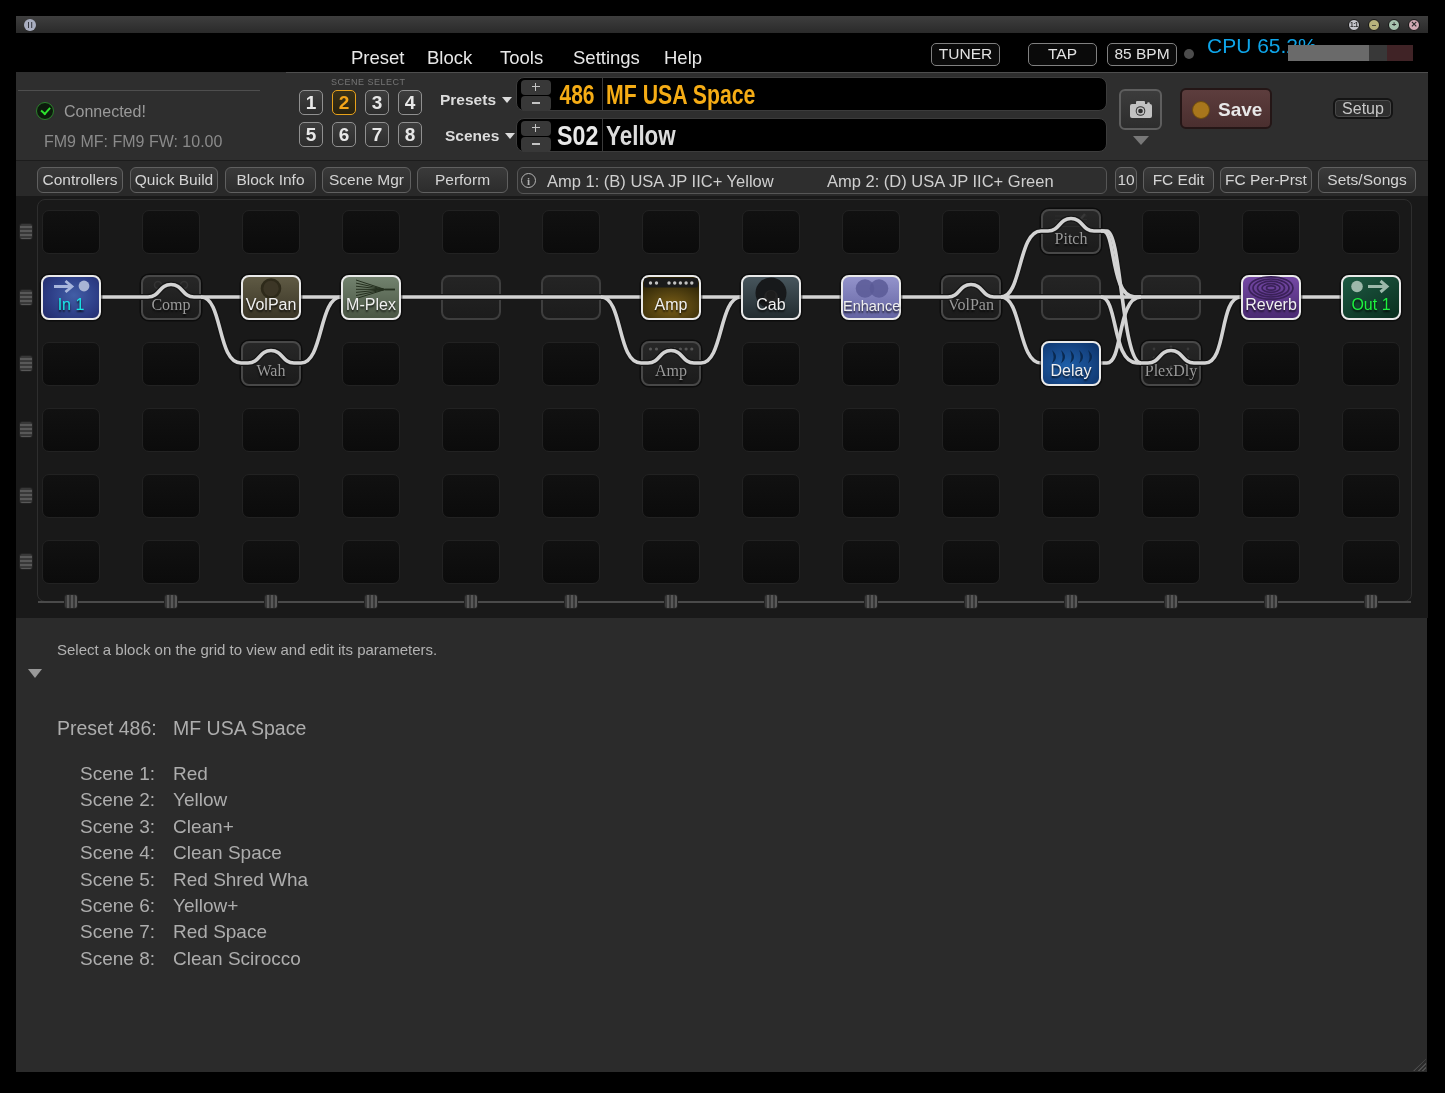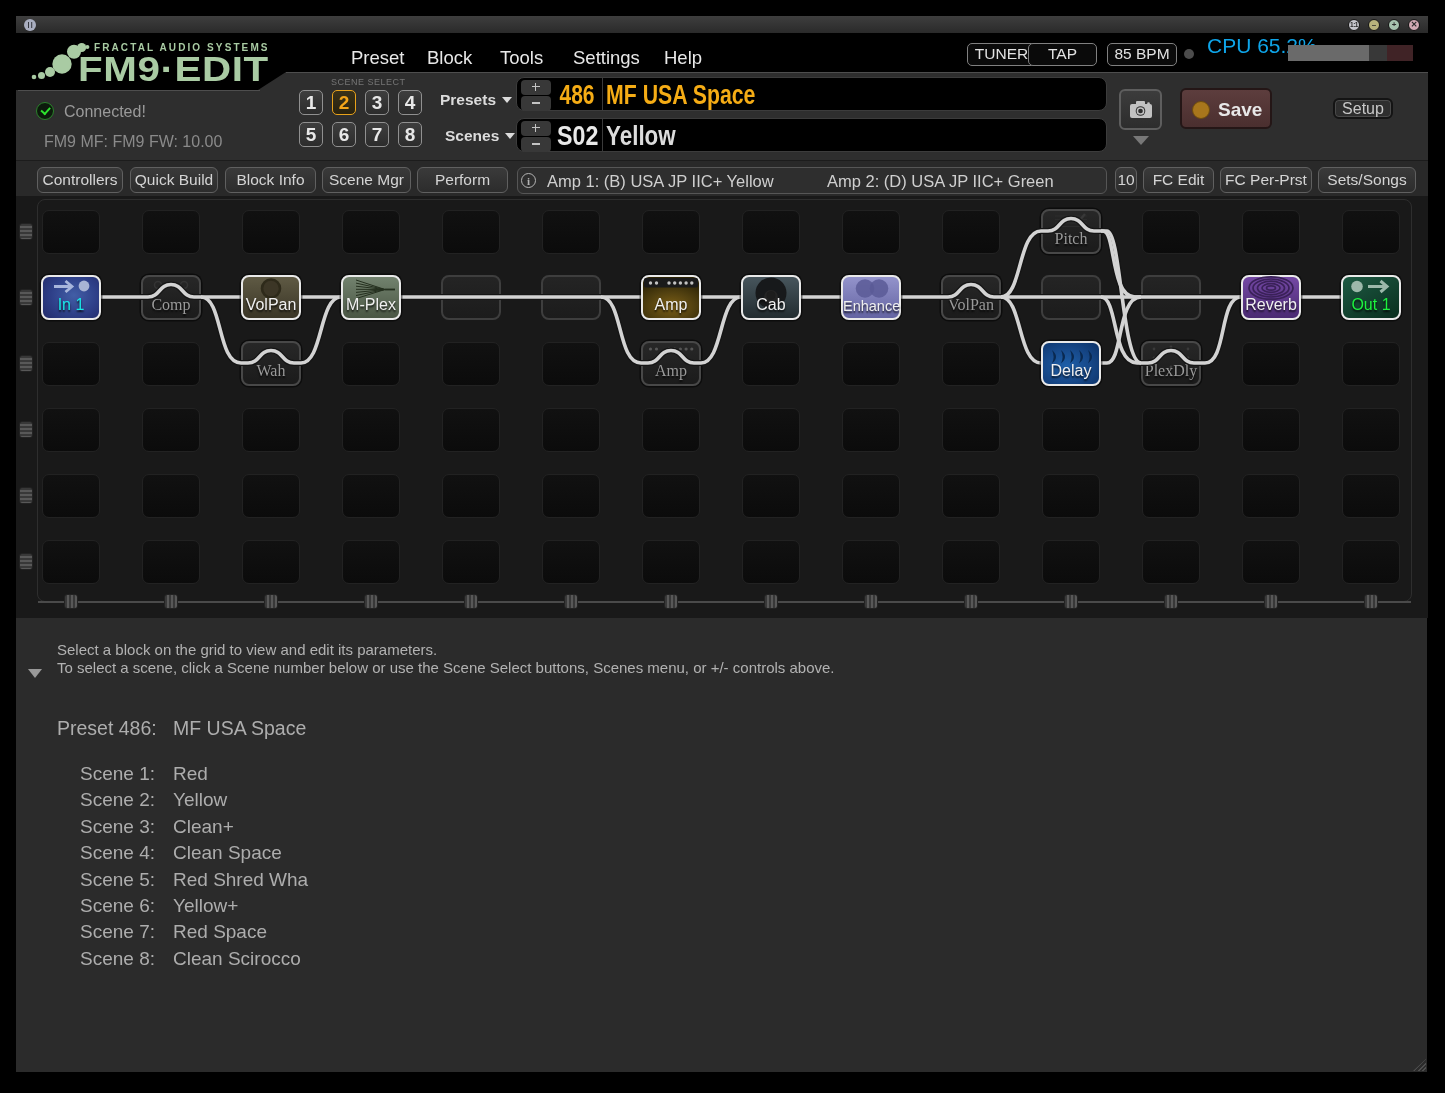--- a/index.html
+++ b/index.html
@@ -95,45 +95,28 @@
     <div class="wbtn" style="left:1352px;background:#b8b37c">–</div>
     <div class="wbtn" style="left:1372px;background:#a6c2ae">+</div>
     <div class="wbtn" style="left:1392px;background:#d2aab4">✕</div>
   </div>
   <div id="menubar">
     <span class="mitem" style="left:335px">Preset</span>
     <span class="mitem" style="left:411px">Block</span>
     <span class="mitem" style="left:484px">Tools</span>
     <span class="mitem" style="left:557px">Settings</span>
     <span class="mitem" style="left:648px">Help</span>
-    <div class="hbtn" style="left:951px;width:69px;line-height:20px">TUNER</div>
+    <div class="hbtn" style="left:915px;width:69px;line-height:20px">TUNER</div>
     <div class="hbtn" style="left:1012px;width:69px;line-height:20px">TAP</div>
     <div class="hbtn" style="left:1091px;width:70px;line-height:20px">85 BPM</div>
     <div style="position:absolute;left:1168px;top:16px;width:10px;height:10px;border-radius:50%;background:#4c4c4c"></div>
     <span style="position:absolute;left:1191px;top:1px;font-size:21px;color:#0ea5e9">CPU 65.2%</span>
     <div style="position:absolute;left:1272px;top:12px;width:81px;height:16px;background:#6a6a6a"></div>
     <div style="position:absolute;left:1353px;top:12px;width:18px;height:16px;background:#383838"></div>
     <div style="position:absolute;left:1371px;top:12px;width:26px;height:16px;background:#402326"></div>
-  </div>
-  <div id="logo">
-    <svg width="270" height="57" viewBox="0 0 270 57">
-      <g fill="#a9cba3">
-        <circle cx="18" cy="44" r="2.3"></circle>
-          <circle cx="25.5" cy="42.5" r="3.5"></circle>
-        <circle cx="34" cy="39" r="5"></circle>
-          <circle cx="46" cy="31" r="9.7"></circle>
-        <circle cx="58" cy="18.7" r="7"></circle>
-          <circle cx="65.7" cy="14.5" r="4.5"></circle>
-          <circle cx="71.3" cy="14" r="2.1"></circle>
-      </g>
-      <text x="78" y="17.5" font-size="10" font-weight="bold" letter-spacing="2.1" fill="#a9cba3" font-family="Liberation Sans">FRACTAL AUDIO SYSTEMS</text>
-      <g transform="translate(62,47.5) scale(1.17,1)">
-          <text x="0" y="0" font-size="34.5" font-weight="bold" letter-spacing="0.5" fill="#a9cba3" font-family="Liberation Sans">FM9·EDIT</text>
-        </g>
-    </svg>
   </div>
   <div id="sub">
     <div class="edge1"></div>
       <div class="edge2"></div>
     <div id="conn-ic"></div>
     <span id="conn-tx">Connected!</span>
     <span id="fw-tx">FM9 MF: FM9 FW: 10.00</span>
     <span id="ss-lab">SCENE SELECT</span>
     <div class="sbtn" style="left:283px;top:18px">1</div>
 <div class="sbtn on" style="left:316px;top:18px">2</div>
@@ -455,21 +438,20 @@
 <div class="bgrip" style="left:1148px"></div>
 <div class="bgrip" style="left:1248px"></div>
 <div class="bgrip" style="left:1348px"></div>
   </div>
   <div id="grip" style="position:absolute;right:1px;bottom:1px;width:13px;height:12px;z-index:6;
     background:repeating-linear-gradient(135deg,transparent 0 2px,#4e4e4e 2px 3.2px);
     clip-path:polygon(100% 0,100% 100%,0 100%)"></div>
   <div id="bottom">
     <div id="btri"></div>
     <div class="hline" style="top:23px">Select a block on the grid to view and edit its parameters.</div>
-    <div class="hline" style="top:40.5px">To select a scene, click a Scene number below or use the Scene Select buttons, Scenes menu, or +/- controls above.</div>
     <div id="pline">Preset 486:<span class="v">MF USA Space</span></div>
     <div class="srow" style="top:145px">
         <span class="sl">Scene 1:</span>
         <span class="sv">Red</span>
       </div>
 <div class="srow" style="top:171px">
         <span class="sl">Scene 2:</span>
         <span class="sv">Yellow</span>
       </div>
 <div class="srow" style="top:198px">

